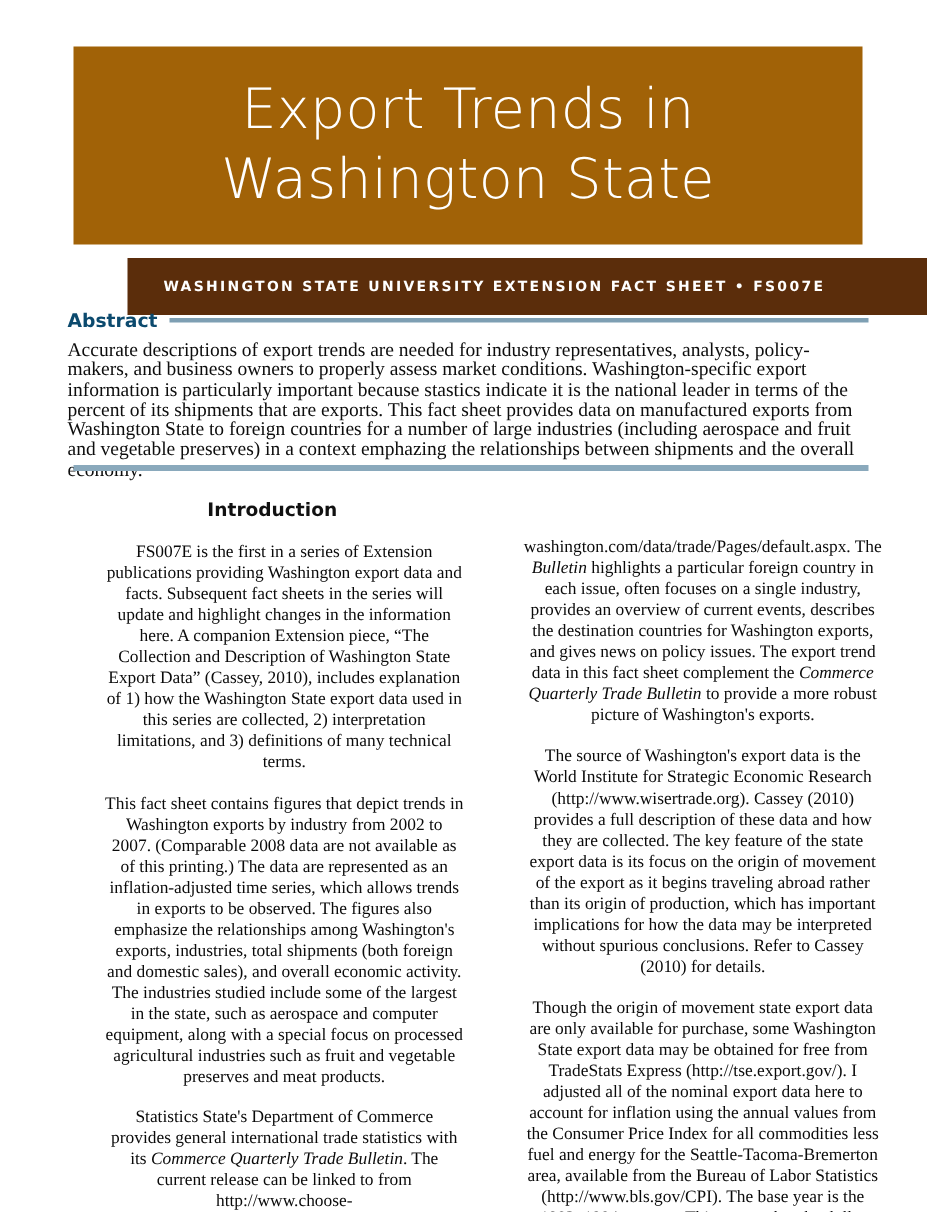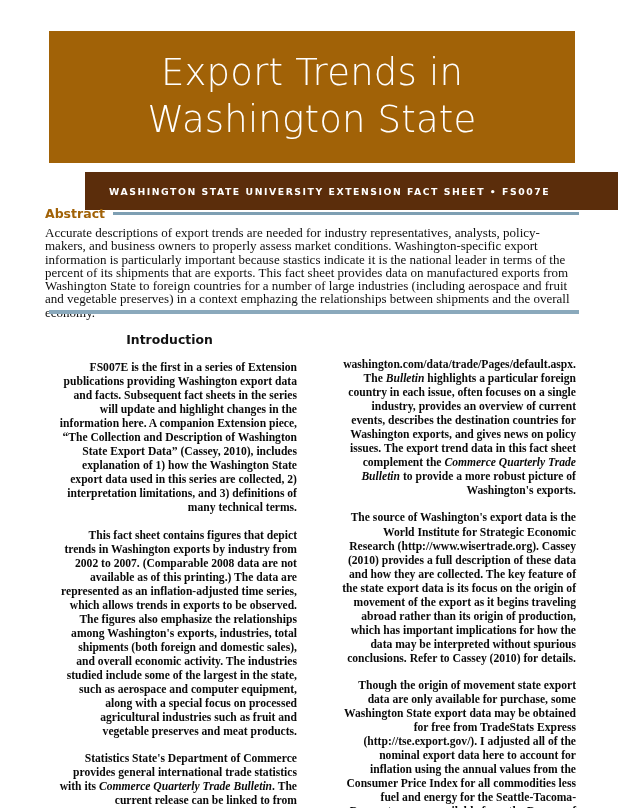--- a/index.html
+++ b/index.html
@@ -70,21 +70,21 @@
   }
   .abstract-head-row {
     display: flex;
     align-items: center;
     gap: 8px;
   }
   .abstract-title {
     font-family: "DejaVu Sans", sans-serif;
     font-weight: bold;
     font-size: 12.5px;
-    color: #a16207;
+    color: #0c4a6e;
     white-space: nowrap;
   }
   .abstract-rule {
     flex: 1 1 auto;
     height: 2.5px;
     background: #7e9fb3;
   }
   .abstract-body {
     margin-top: 5px;
     font-family: Liberation Serif, serif;
@@ -99,21 +99,21 @@
     left: 49px;
     top: 310px;
     width: 530px;
     height: 4px;
     background: #8aa9bc;
   }
 
   
   .columns {
     position: absolute;
-    left: 42px;
+    left: 54px;
     top: 332px;
     width: 534px;
     height: 476px;
     display: flex;
     gap: 24px;
   }
   .col {
     width: 255px;
   }
   .col-head {
@@ -123,22 +123,21 @@
     color: #111111;
     text-align: center;
     margin: 0 0 14px 0;
   }
   .para {
     font-family: "Liberation Serif", serif;
     font-size: 11.6px;
     line-height: 14.05px;
     color: #0a0a0a;
     margin: 0 0 13px 16px;
-    text-align: right;
-    font-weight: bold;
+    text-align: center;
   }
   .para em {
     font-style: italic;
   }
   .col-right .para:first-child {
     margin-top: 0;
   }
   .spacer-head {
     height: 26px;
   }

